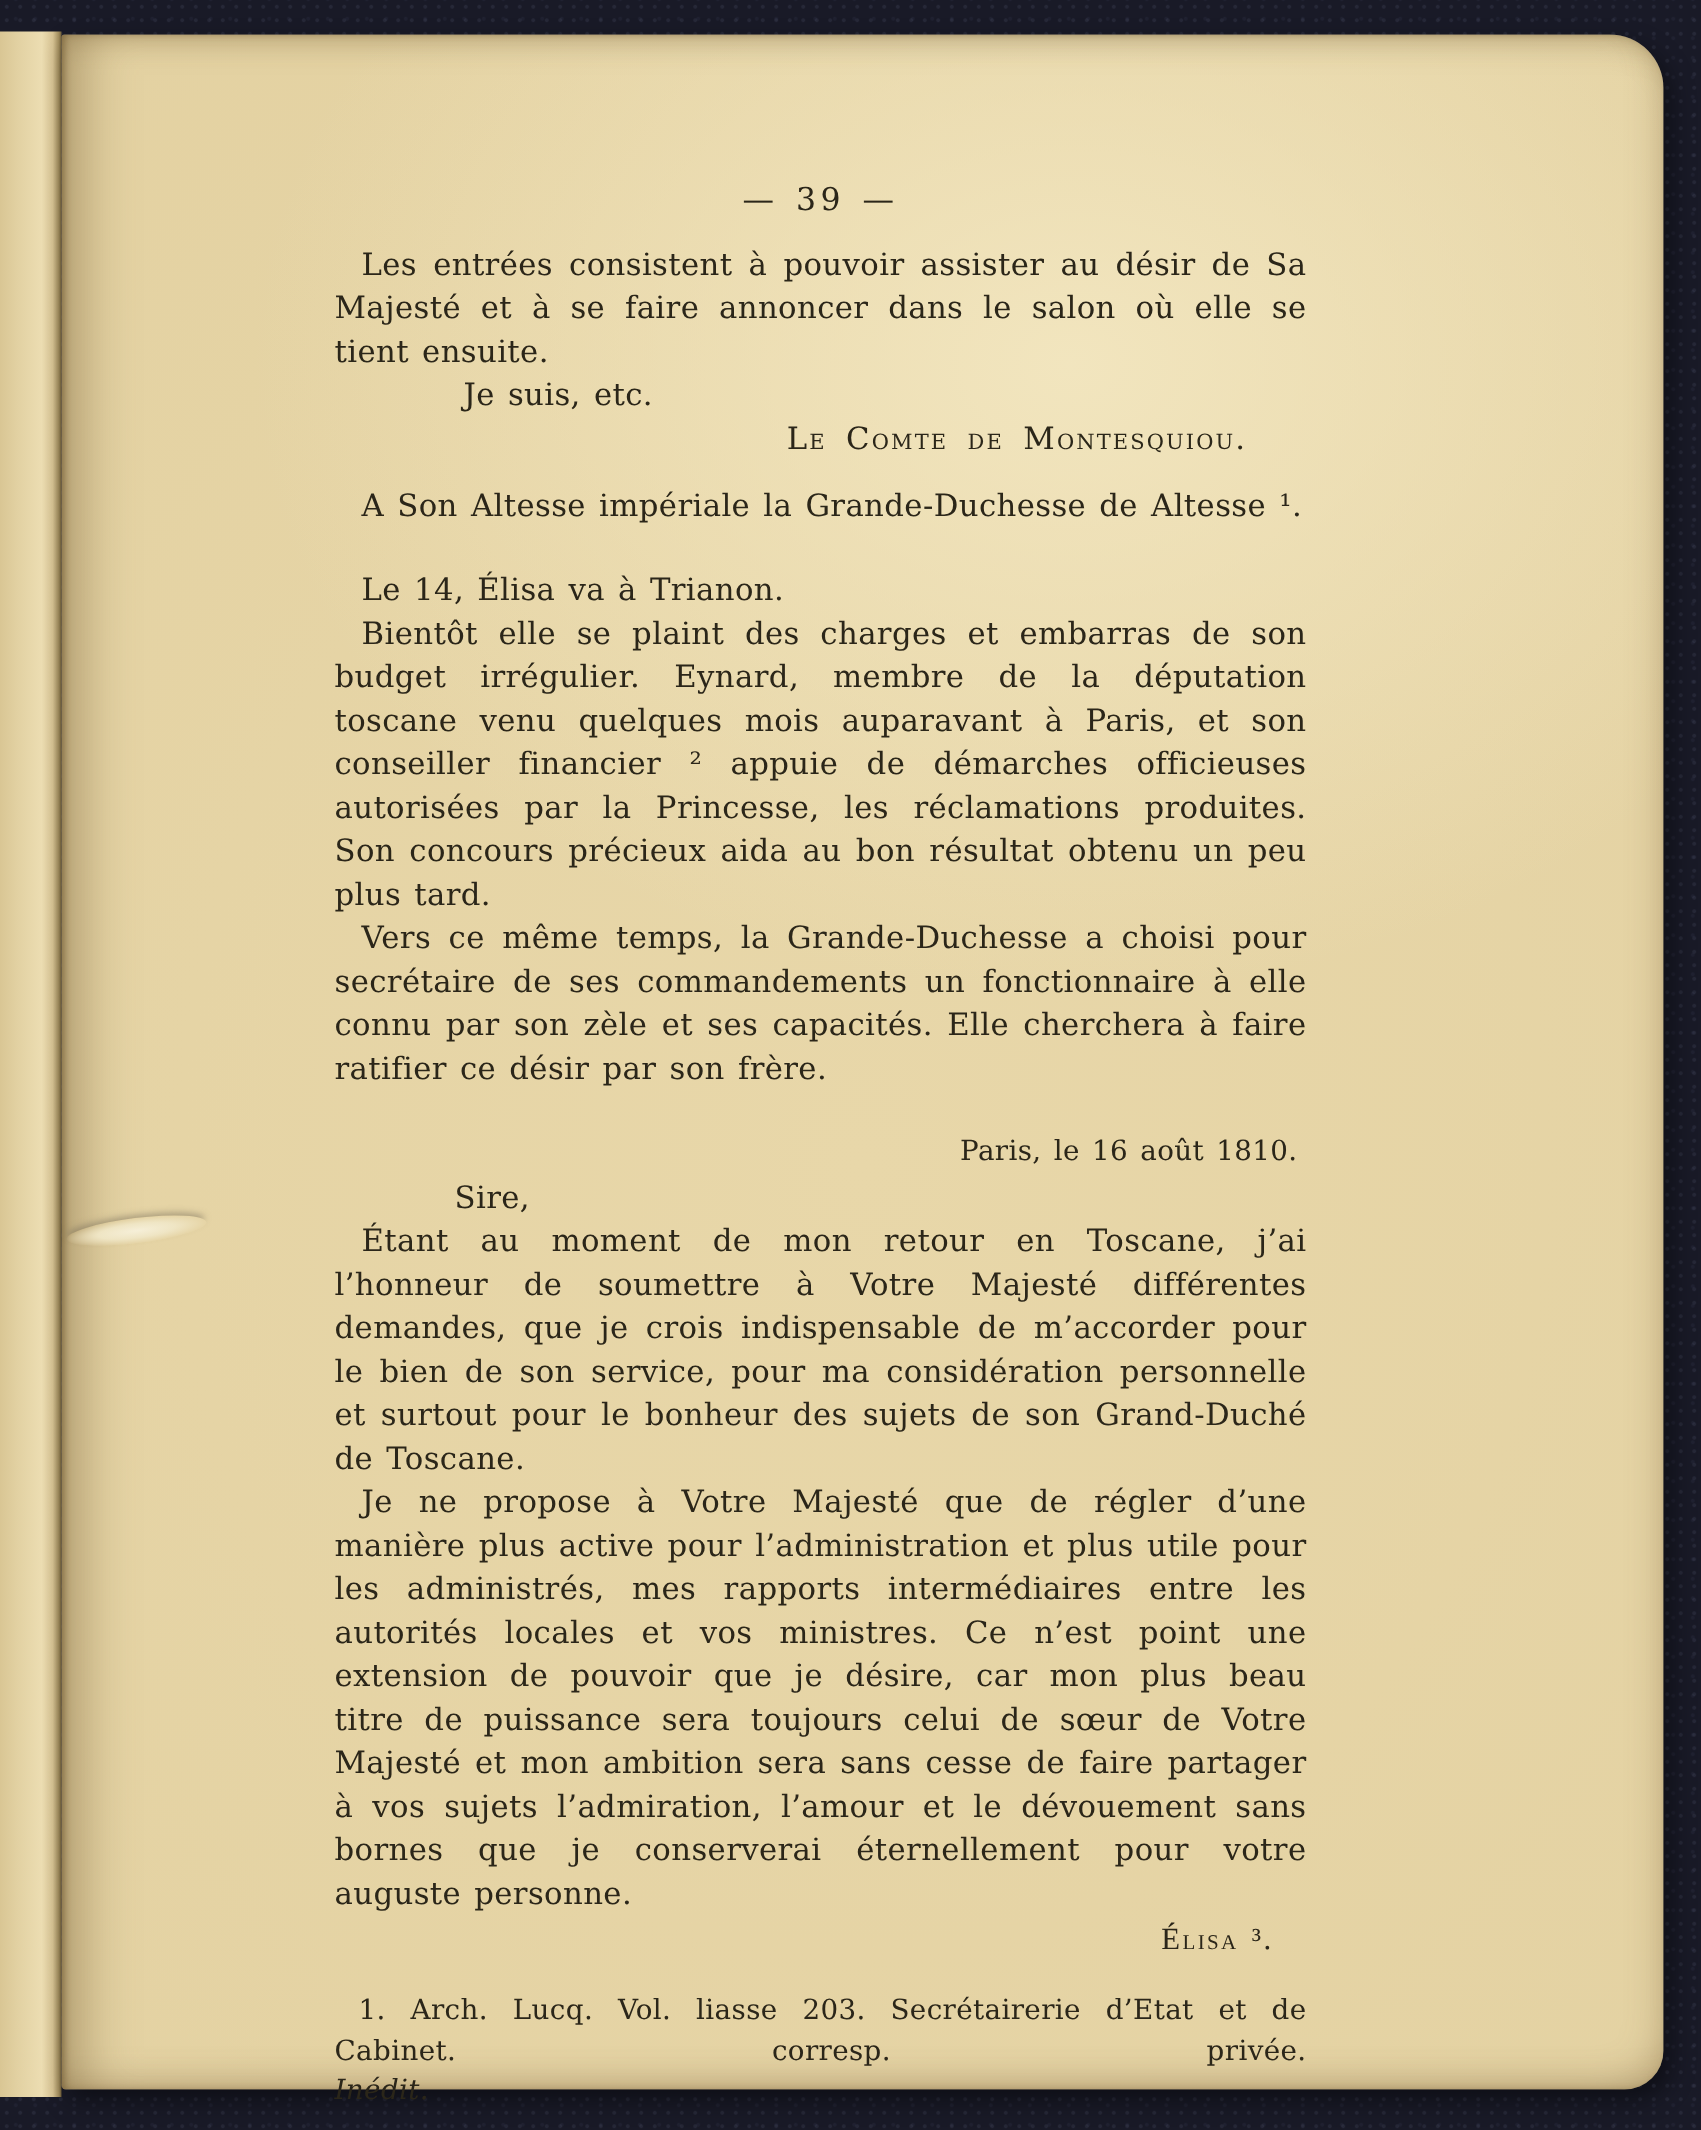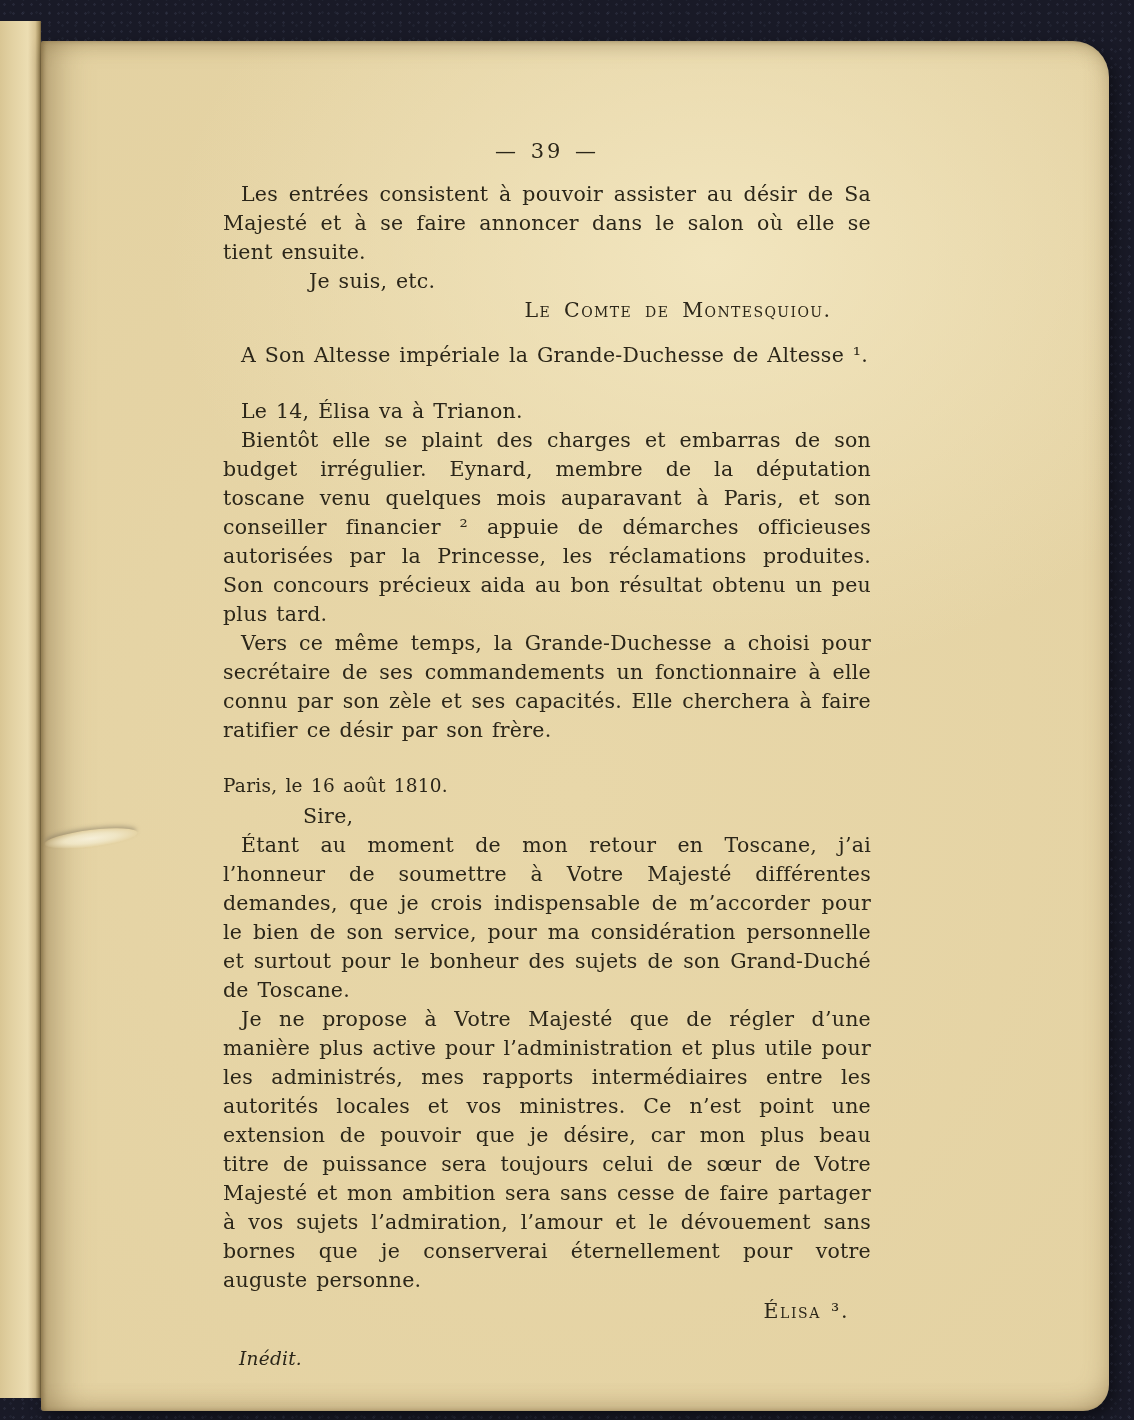--- a/index.html
+++ b/index.html
@@ -19,21 +19,21 @@
   .under-page {
     position: absolute;
     left: 0; top: 21px;
     width: 41px; height: 1377px;
     background: linear-gradient(90deg,
       #d9c694 0%, #e2d1a2 28%, #ecddb2 68%,
       #d8c494 86%, #a18c5c 96%, #6f5d39 100%);
   }
   .page {
     position: absolute;
-    left: 41px; top: 41px;
+    left: 41px; top: 23px;
     width: 1068px; height: 1370px;
     border-radius: 2px 36px 26px 3px;
     background-color: #e6d4a6;
     background-image:
       radial-gradient(ellipse 880px 680px at 63% 16%, rgba(243,231,193,0.9) 0%, rgba(243,231,193,0) 62%),
       radial-gradient(ellipse 1300px 1500px at 50% 55%, #e8d7a9 0%, #e3d1a1 70%, #ddc996 100%);
     box-shadow:
       inset 28px 0 36px -16px rgba(120,96,54,0.55),
       inset 3px 0 5px -1px rgba(108,86,48,0.65),
       inset 0 14px 20px -13px rgba(118,94,54,0.40),
@@ -73,32 +73,34 @@
   .sig1 {
     padding-left: 262px;
     text-align: center;
     font-variant: small-caps;
     letter-spacing: 1.4px;
     word-spacing: 5px;
   }
   .address { text-indent: 18px; margin-top: 16px; }
   .trianon { text-indent: 18px; margin-top: 27px; }
   .dateline {
+    text-align: right;
     padding-right: 6px;
     font-size: 18.5px;
     margin-top: 28px;
     line-height: 26px;
   }
   .sire { padding-left: 80px; text-align: left; margin-top: 3px; }
   .sig2 {
     text-align: right;
     padding-right: 22px;
     font-variant: small-caps;
     letter-spacing: 1.6px;
     margin-top: 2px;
+    font-family: Liberation Serif, serif;
   }
   .footnotes {
     margin-top: 20px;
     font-size: 18.5px;
     line-height: 26.5px;
   }
   .fn { text-indent: 16px; }
   .fn-line1 {
     display: block;
     text-indent: 16px;
@@ -136,17 +138,17 @@
 
     <p class="sire">Sire,</p>
 
     <p class="para">Étant au moment de mon retour en Toscane, j’ai l’honneur de soumettre à Votre Majesté différentes demandes, que je crois indispensable de m’accorder pour le bien de son service, pour ma considération personnelle et surtout pour le bonheur des sujets de son Grand-Duché de Toscane.</p>
 
     <p class="para">Je ne propose à Votre Majesté que de régler d’une manière plus active pour l’administration et plus utile pour les administrés, mes rapports intermédiaires entre les autorités locales et vos ministres. Ce n’est point une extension de pouvoir que je désire, car mon plus beau titre de puissance sera toujours celui de sœur de Votre Majesté et mon ambition sera sans cesse de faire partager à vos sujets l’admiration, l’amour et le dévouement sans bornes que je conserverai éternellement pour votre auguste personne.</p>
 
     <p class="sig2">Élisa ³.</p>
 
     <div class="footnotes">
-      <p class="fn"><i>Inédit.</i></p>
+      <p class="fn"><span class="fn-line1">1. Arch. Lucq. Vol. liasse 203. Secrétairerie d’Etat et de Cabinet. corresp. privée.</span><i>Inédit.</i></p>
 
     </div>
   </div>
 </div>
 
 </body></html>

